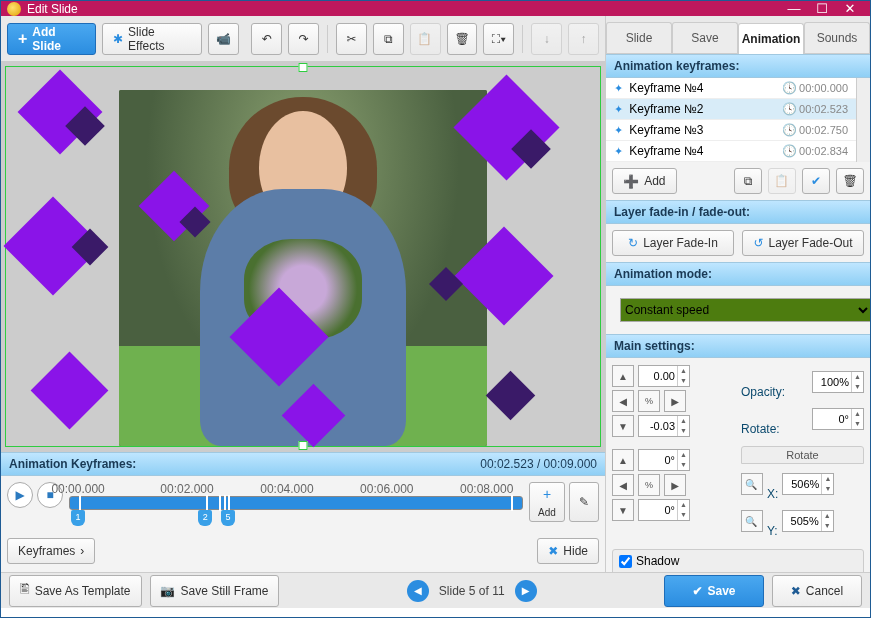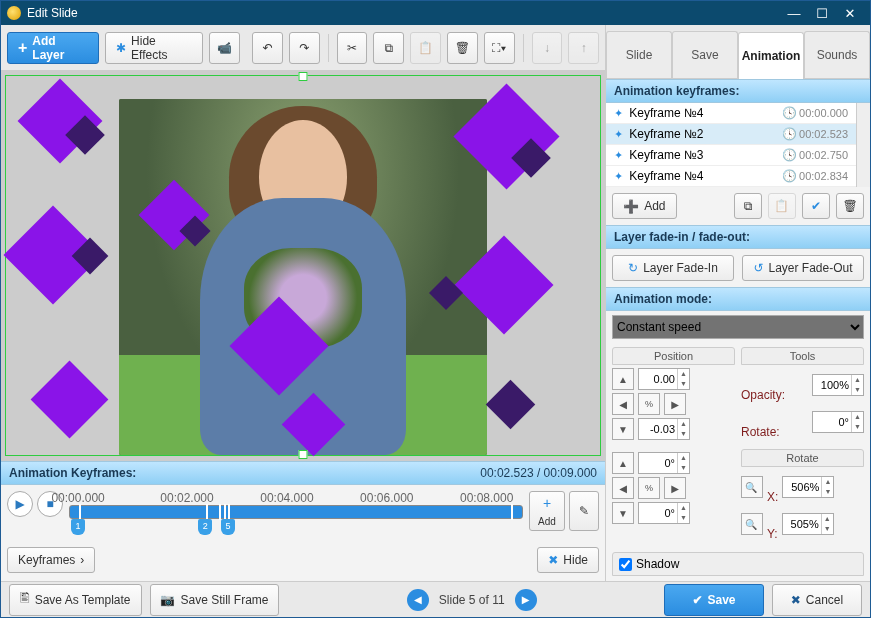--- a/index.html
+++ b/index.html
@@ -1,19 +1,19 @@
 <!DOCTYPE html>
 <html><head>
 <meta charset="utf-8">
 <style>
 * { box-sizing: border-box; margin: 0; padding: 0; font-family: "Segoe UI", Tahoma, sans-serif; font-size: 12px; }
 body { background: #fff; width: 871px; height: 618px; overflow: hidden; border: 1px solid #1e5b94; }
 
 
-.titlebar { height: 24px; background: #0c4a6e; color: #fff; display: flex; align-items: center; padding: 0 6px; }
+.titlebar { height: 15px; background: #be185d; color: #fff; display: flex; align-items: center; padding: 0 6px; }
 .titlebar .app-icon { width: 14px; height: 14px; border-radius: 50%; background: radial-gradient(circle at 40% 40%, #ffe070, #e0a000); margin-right: 6px; }
 .titlebar .title { flex: 1; }
 .titlebar .winbtn { width: 28px; text-align: center; cursor: pointer; font-size: 13px; }
 
 
 .content { display: flex; height: 556px; }
 .left { flex: 1; display: flex; flex-direction: column; border-right: 1px solid #ccc; }
 .right { width: 264px; display: flex; flex-direction: column; background: #f7f7f7; }
 
 
@@ -53,46 +53,46 @@
 .ruler { height:14px; position:relative; font-size:10px; color:#666; }
 .ruler span { position:absolute; top:0; transform:translateX(-50%);}
 .track { height:14px; background:linear-gradient(90deg,#2b8de0,#2b8de0); border:1px solid #888; border-radius:3px; position:relative;}
 .track .tick { position:absolute; top:-2px; bottom:-2px; width:2px; background:#fff;}
 .markers { height:18px; position:relative;}
 .marker { position:absolute; top:0; width:14px; height:16px; background:#39a0e8; border-radius:2px 2px 6px 6px; color:#fff; font-size:9px; text-align:center; line-height:14px; transform:translateX(-50%);}
 .kf-actions { display:flex; flex-direction:column; gap:4px;}
 .transition-row { padding: 4px 6px 8px; display:flex; gap:6px; background:#f3f3f3;}
 
 
-.tabs { display:flex; height:54px; background:#e9e9e9; border-bottom:1px solid #ccc;}
+.tabs { display:flex; height:38px; background:#e9e9e9; border-bottom:1px solid #ccc;}
 .tab { flex:1; display:flex; align-items:center; justify-content:center; border:1px solid #ccc; border-bottom:none; margin-top:6px; background:#ececec; cursor:pointer; color:#555; border-radius:3px 3px 0 0;}
 .tab.active { background:#fff; font-weight:600; color:#222; position:relative; top:1px;}
 .right-scroll { flex:1; overflow-y:auto; background:#f3f3f3;}
 .kf-list { background:#fff; }
 .kf-row { display:flex; align-items:center; padding:3px 8px; border-bottom:1px solid #eee; gap:6px; cursor:pointer;}
 .kf-row.sel { background:#d8ecf8;}
 .kf-row .kf-icon { color:#2b8de0; font-size:11px;}
 .kf-row .kf-time { margin-left:auto; color:#888; font-size:11px;}
 .kf-row .clock { color:#bbb; margin-right:2px;}
 .kf-toolbar { display:flex; gap:6px; padding:6px;}
 .kf-toolbar .grow { flex:1;}
 .two-btns { display:flex; gap:8px; padding:6px;}
 .two-btns .btn { flex:1;}
-select.full { width:100%; height:24px; border:1px solid #aaa; margin:0; background:#737373;}
+select.full { width:100%; height:24px; border:1px solid #aaa; margin:8px; background:#4d7c0f;}
 .select-wrap { padding:4px 6px;}
 
 .settings-grid { padding:4px 6px; }
 .group-label { text-align:center; background:#eee; border:1px solid #ccc; padding:2px; font-size:11px; color:#555; border-radius:3px 3px 0 0;}
 .row { display:flex; align-items:center; gap:4px; margin:3px 0;}
 .num-input { display:flex; align-items:center; border:1px solid #aaa; background:#fff; height:22px;}
 .num-input input { border:none; width:38px; text-align:right; padding:0 2px; outline:none; font-size:11px;}
 .num-input .spin { display:flex; flex-direction:column; width:12px;}
 .num-input .spin div { height:10px; font-size:7px; text-align:center; line-height:9px; border-left:1px solid #ccc; cursor:pointer; color:#666;}
 .arrow-btn { width:22px; height:22px; border:1px solid #aaa; background:#f8f8f8; display:inline-flex; align-items:center; justify-content:center; cursor:pointer; font-size:10px; color:#555;}
-.lbl { color:#7f1d1d;margin-top:20px; }
+.lbl { color:#0c4a6e;margin-top:20px; }
 .main-settings-row { display:flex; gap:6px; }
 .col { flex:1;}
 .checkbox-row { padding:4px 6px; display:flex; align-items:center; gap:4px; background:#eee; border:1px solid #ccc; border-radius:3px 3px 0 0;}
 
 
 .footer { height:36px; background:#e9e9e9; border-top:1px solid #ccc; display:flex; align-items:center; padding:0 8px; gap:8px;}
 .footer .pager { flex:1; display:flex; align-items:center; justify-content:center; gap:10px; color:#444;}
 .pager .pbtn { width:22px; height:22px; border-radius:50%; background:#2b8de0; color:#fff; display:inline-flex; align-items:center; justify-content:center; cursor:pointer; font-size:10px;}
 
 .scrollbar-v { width:14px; background:#eee; border-left:1px solid #ccc;}
@@ -110,25 +110,25 @@
   <div class="winbtn">✕</div>
 </div>
 
 <div class="content">
 
   <div class="left">
 
     <div class="toolbar">
       <div class="btn primary">
         <span style="font-size:16px;font-weight:bold">+</span>
-        <span>Add Layer</span>
+        <span>Add Slide</span>
       </div>
       <div class="btn">
         <span style="color:#2b8de0">✱</span>
-        <span>Hide Effects</span>
+        <span>Slide Effects</span>
       </div>
       <div class="btn icon">
           <span>📹</span>
         </div>
       <div class="spacer"></div>
       <div class="btn icon">
           <span>↶</span>
         </div>
       <div class="btn icon">
           <span>↷</span>
@@ -311,24 +311,24 @@
             <span style="color:#2b8de0">↺</span>
             <span>Layer Fade-Out</span>
           </div>
       </div>
 
       <div class="section-header">Animation mode:</div>
       <div class="select-wrap">
         <select class="full"><option>Constant speed</option></select>
       </div>
 
+      <div class="section-header">Main settings:</div>
       <div class="settings-grid">
         <div class="main-settings-row">
           <div class="col">
-            <div class="group-label">Position</div>
             <div class="row">
               <div style="display:flex;flex-direction:column;gap:2px">
                 <div class="arrow-btn">▲</div>
               </div>
               <div class="num-input">
                   <input value="0.00" style="">
                   <div class="spin">
                     <div>▲</div>
                     <div>▼</div>
                   </div>
@@ -346,21 +346,20 @@
               <div class="num-input">
                   <input value="-0.03" style="">
                   <div class="spin">
                     <div>▲</div>
                     <div>▼</div>
                   </div>
                 </div>
             </div>
           </div>
           <div class="col">
-            <div class="group-label">Tools</div>
             <div class="row">
                 <span class="lbl">Opacity:</span>
                 <div class="spacer"></div>
                 <div class="num-input">
                   <input value="100%" style="">
                   <div class="spin">
                     <div>▲</div>
                     <div>▼</div>
                   </div>
                 </div>

